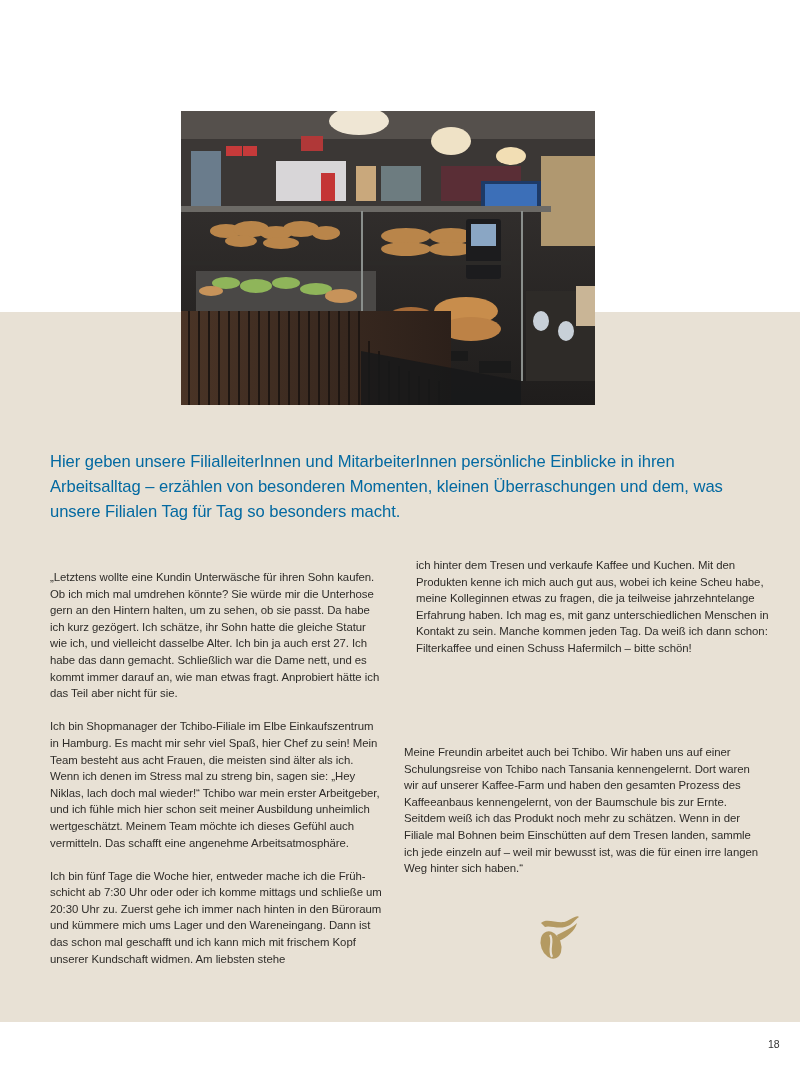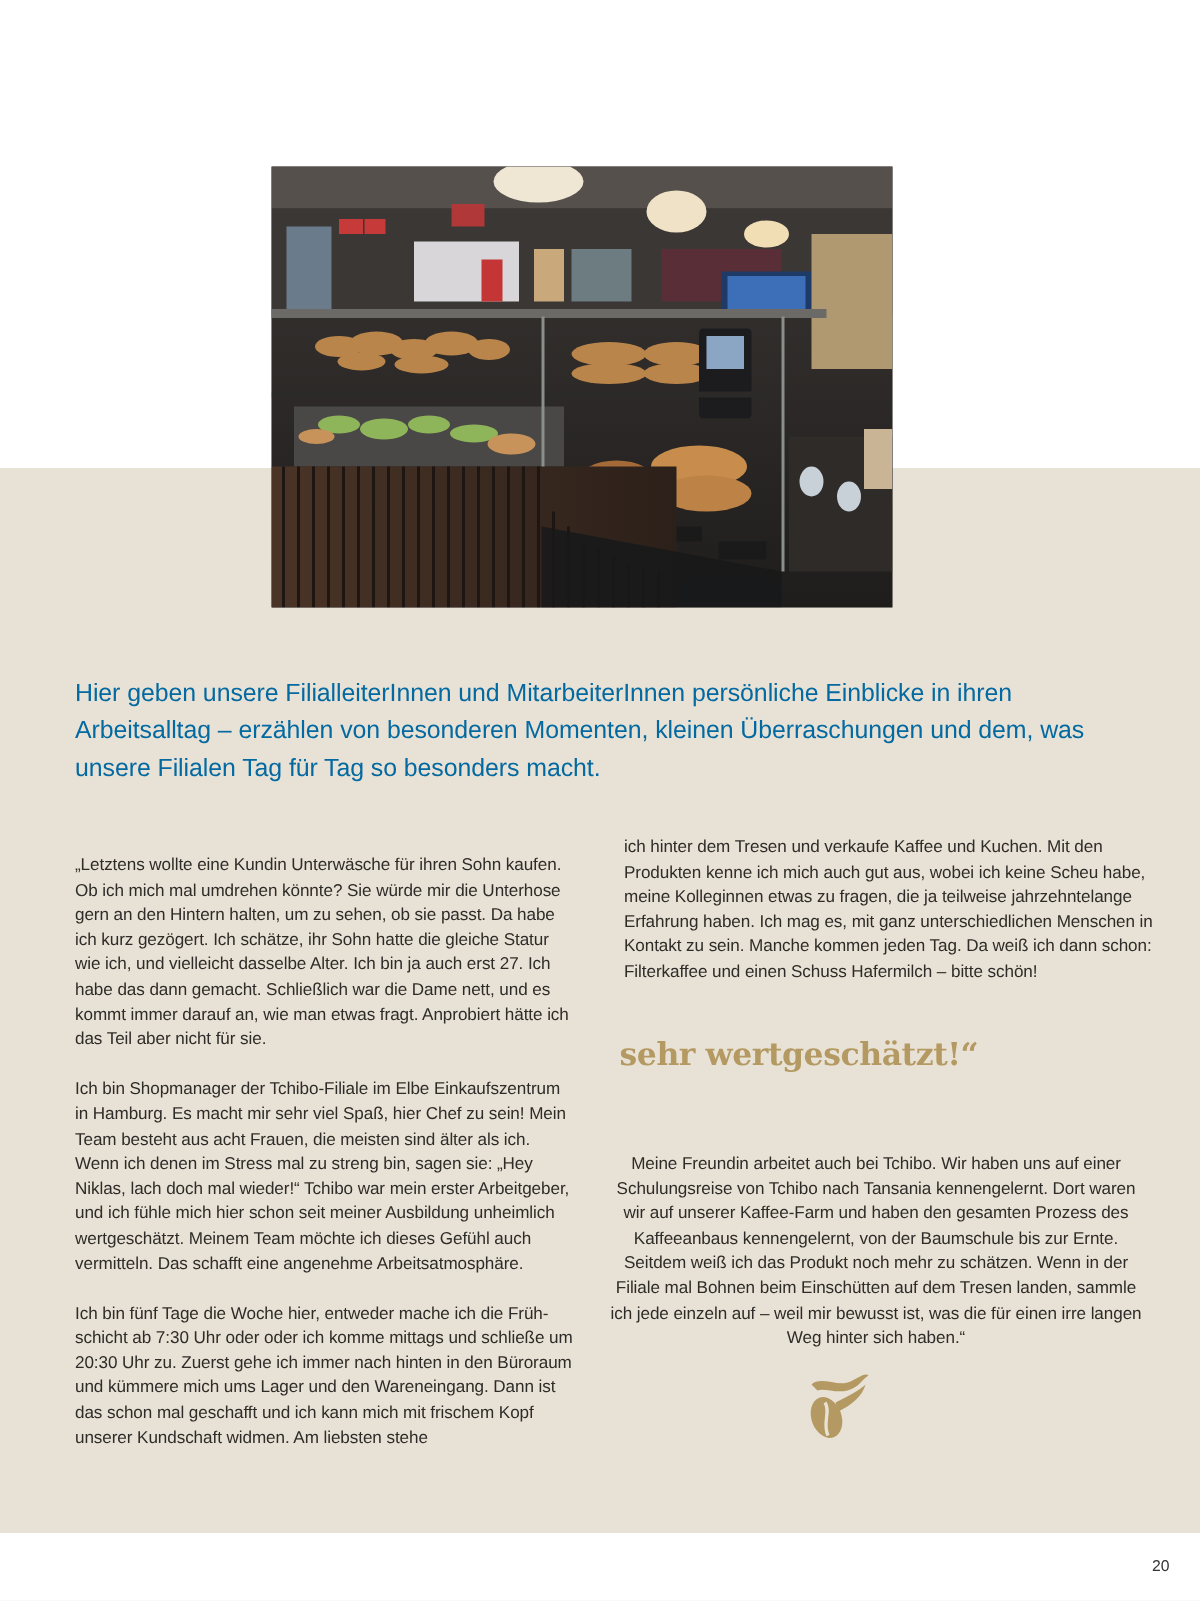--- a/index.html
+++ b/index.html
@@ -23,21 +23,21 @@
       letter-spacing: -0.05px;
     }
 
     .col {
       position: absolute; font-size: 11.4px; line-height: 16.6px; color: #2e2c29;
       letter-spacing: -0.05px;
     }
     .col p { margin-bottom: 16.6px; }
     .col-left { left: 50px; top: 569px; width: 335px; }
     .col-right-top { left: 416px; top: 557px; width: 360px; }
-    .col-right-bottom { left: 404px; top: 768px; width: 360px; text-align: center; }
+    .col-right-bottom { left: 404px; top: 744px; width: 360px; }
 
     .quote {
       position: absolute; left: 413px; top: 686px; width: 340px;
       font-family: "DejaVu Serif", "Liberation Serif", serif;
       font-weight: bold; color: #b49a62; font-size: 21px; line-height: 33px;
       letter-spacing: -0.3px;
     }
     .quote .l1 { display: block; padding-left: 34px; }
     .quote .l2 { display: block; }
 
@@ -179,29 +179,28 @@
   <p>„Letztens wollte eine Kundin Unterwäsche für ihren Sohn kaufen. Ob ich mich mal umdrehen könnte? Sie würde mir die Unterhose gern an den Hintern halten, um zu sehen, ob sie passt. Da habe ich kurz gezögert. Ich schätze, ihr Sohn hatte die gleiche Statur wie ich, und vielleicht dasselbe Alter. Ich bin ja auch erst 27. Ich habe das dann gemacht. Schließlich war die Dame nett, und es kommt immer darauf an, wie man etwas fragt. Anprobiert hätte ich das Teil aber nicht für sie.</p>
   <p>Ich bin Shopmanager der Tchibo-Filiale im Elbe Einkaufszent­rum in Hamburg. Es macht mir sehr viel Spaß, hier Chef zu sein! Mein Team besteht aus acht Frauen, die meisten sind älter als ich. Wenn ich denen im Stress mal zu streng bin, sagen sie: „Hey Niklas, lach doch mal wieder!“ Tchibo war mein erster Arbeit­geber, und ich fühle mich hier schon seit meiner Ausbildung unheimlich wertgeschätzt. Meinem Team möchte ich dieses Gefühl auch vermitteln. Das schafft eine angenehme Arbeits­atmosphäre.</p>
   <p>Ich bin fünf Tage die Woche hier, entweder mache ich die Früh­schicht ab 7:30 Uhr oder oder ich komme mittags und schließe um 20:30 Uhr zu. Zuerst gehe ich immer nach hinten in den Büroraum und kümmere mich ums Lager und den Warenein­gang. Dann ist das schon mal geschafft und ich kann mich mit frischem Kopf unserer Kundschaft widmen. Am liebsten stehe</p>
 </div>
 
 <div class="col col-right-top">
   <p>ich hinter dem Tresen und verkaufe Kaffee und Kuchen. Mit den Produkten kenne ich mich auch gut aus, wobei ich keine Scheu habe, meine Kolleginnen etwas zu fragen, die ja teilweise jahrzehntelange Erfahrung haben. Ich mag es, mit ganz unter­schiedlichen Menschen in Kontakt zu sein. Manche kommen je­den Tag. Da weiß ich dann schon: Filterkaffee und einen Schuss Hafermilch – bitte schön!</p>
 </div>
 
 <div class="quote">
-  <span class="l2">sehr wertgeschätzt!“</span>
 </div>
 
 <div class="col col-right-bottom">
   <p>Meine Freundin arbeitet auch bei Tchibo. Wir haben uns auf einer Schulungsreise von Tchibo nach Tansania kennenge­lernt. Dort waren wir auf unserer Kaffee-Farm und haben den gesamten Prozess des Kaffeeanbaus kennengelernt, von der Baumschule bis zur Ernte. Seitdem weiß ich das Produkt noch mehr zu schätzen. Wenn in der Filiale mal Bohnen beim Ein­schütten auf dem Tresen landen, sammle ich jede einzeln auf – weil mir bewusst ist, was die für einen irre langen Weg hinter sich haben.“</p>
 </div>
 
 <div class="logo">
   <svg viewBox="0 0 50 50" width="50" height="50">
     <path d="M8 10 C 14 4, 26 12, 34 8 C 40 5, 44 2, 46 4 C 42 6, 40 12, 32 14 C 24 16, 16 12, 12 14 Z" fill="#b49a62"></path>
     <ellipse cx="18" cy="32" rx="10" ry="14" fill="#b49a62" transform="rotate(-20 18 32)"></ellipse>
     <path d="M24 22 C 32 18, 40 14, 44 10 C 42 18, 34 24, 26 28 Z" fill="#b49a62"></path>
     <path d="M17 22 C 21 28, 15 36, 19 44" stroke="#e8e1d5" stroke-width="2.2" fill="none"></path>
   </svg>
 </div>
 
-<div class="page-number">20</div>
+<div class="page-number">18</div>
 
 </body></html>

